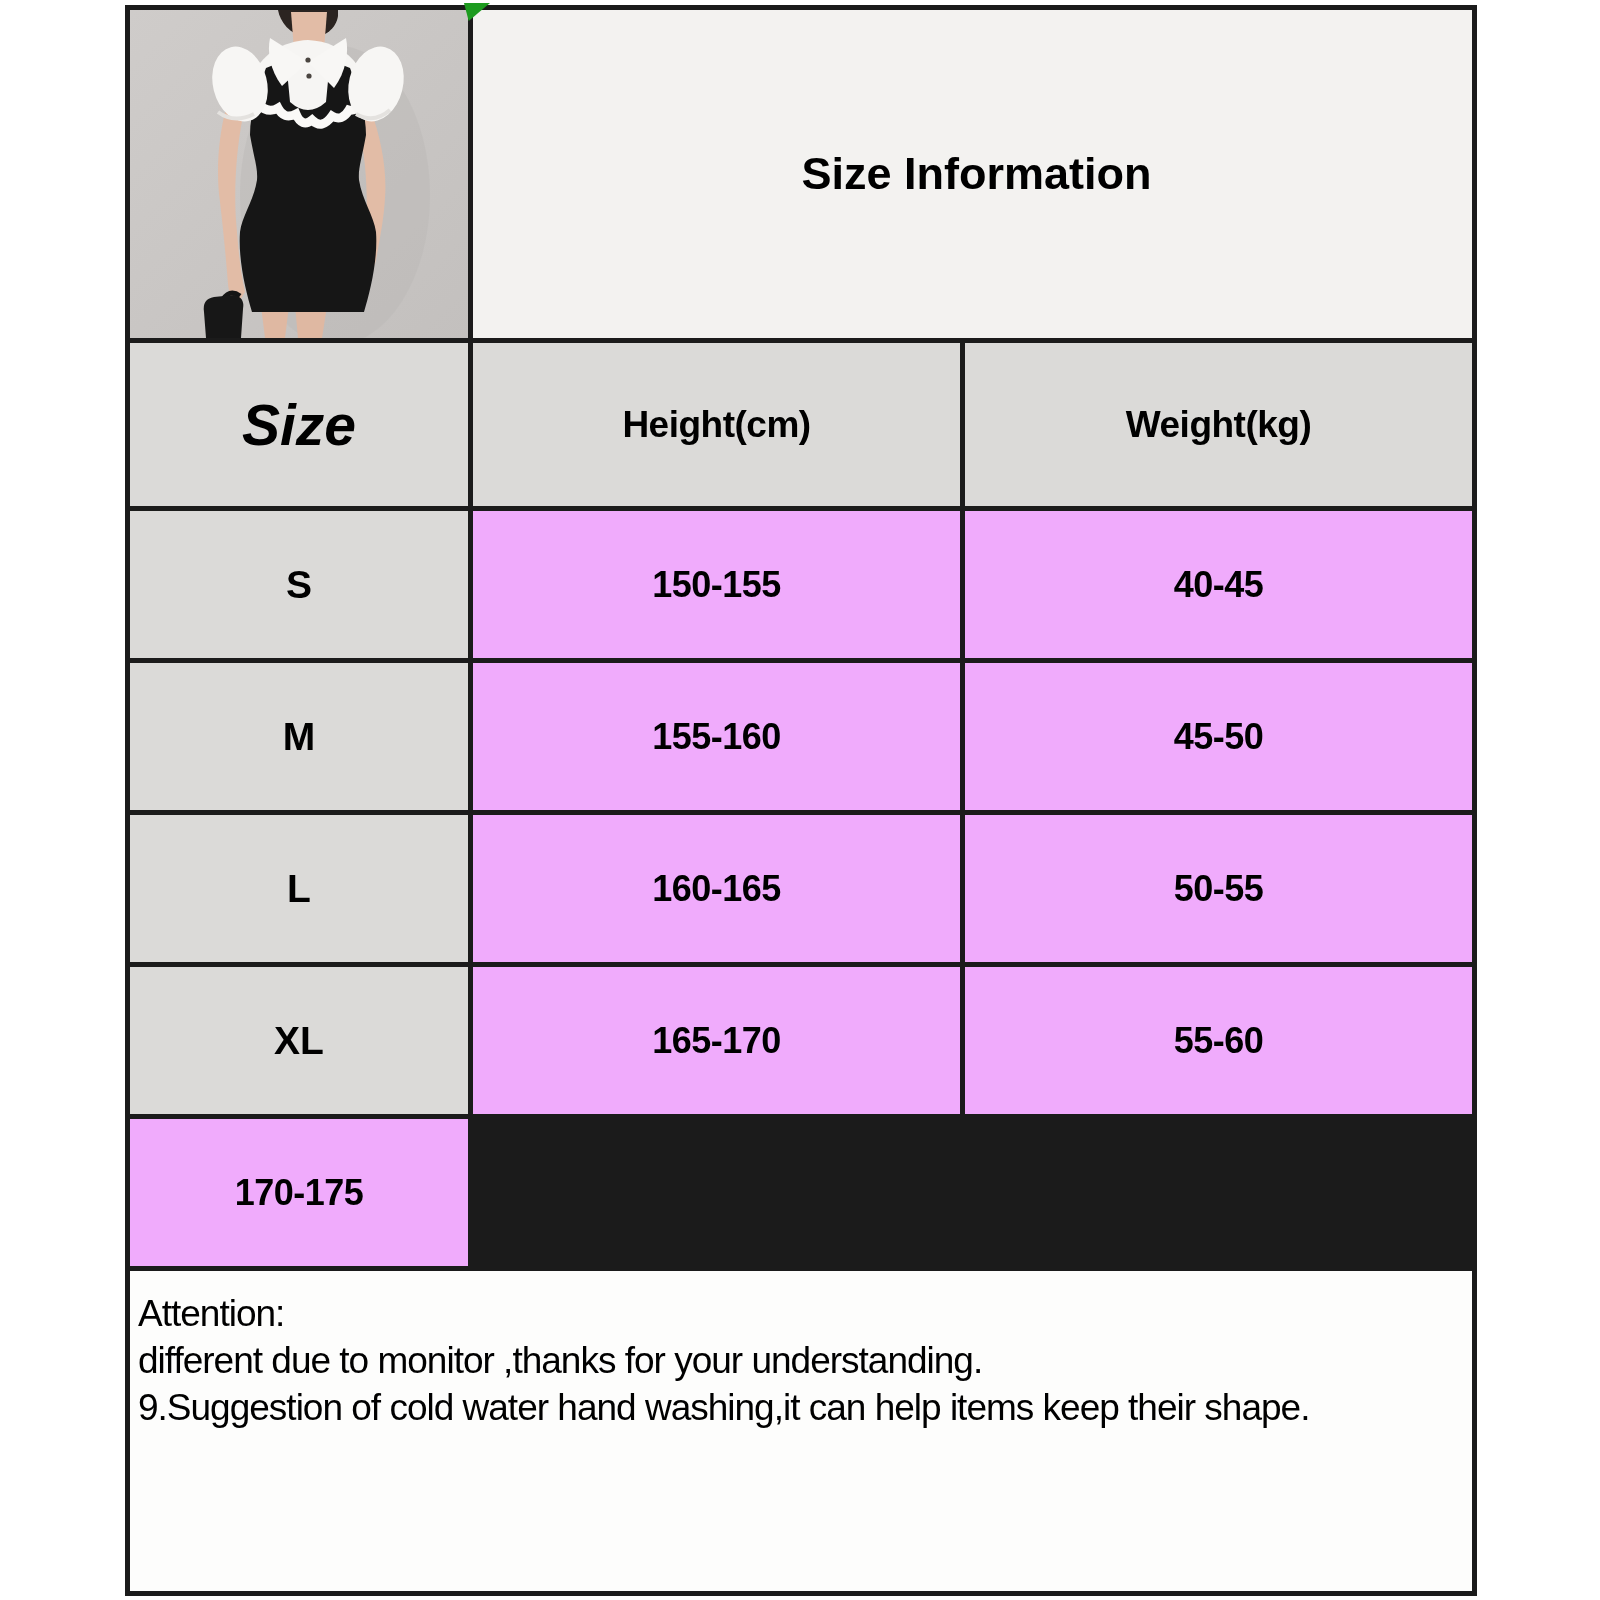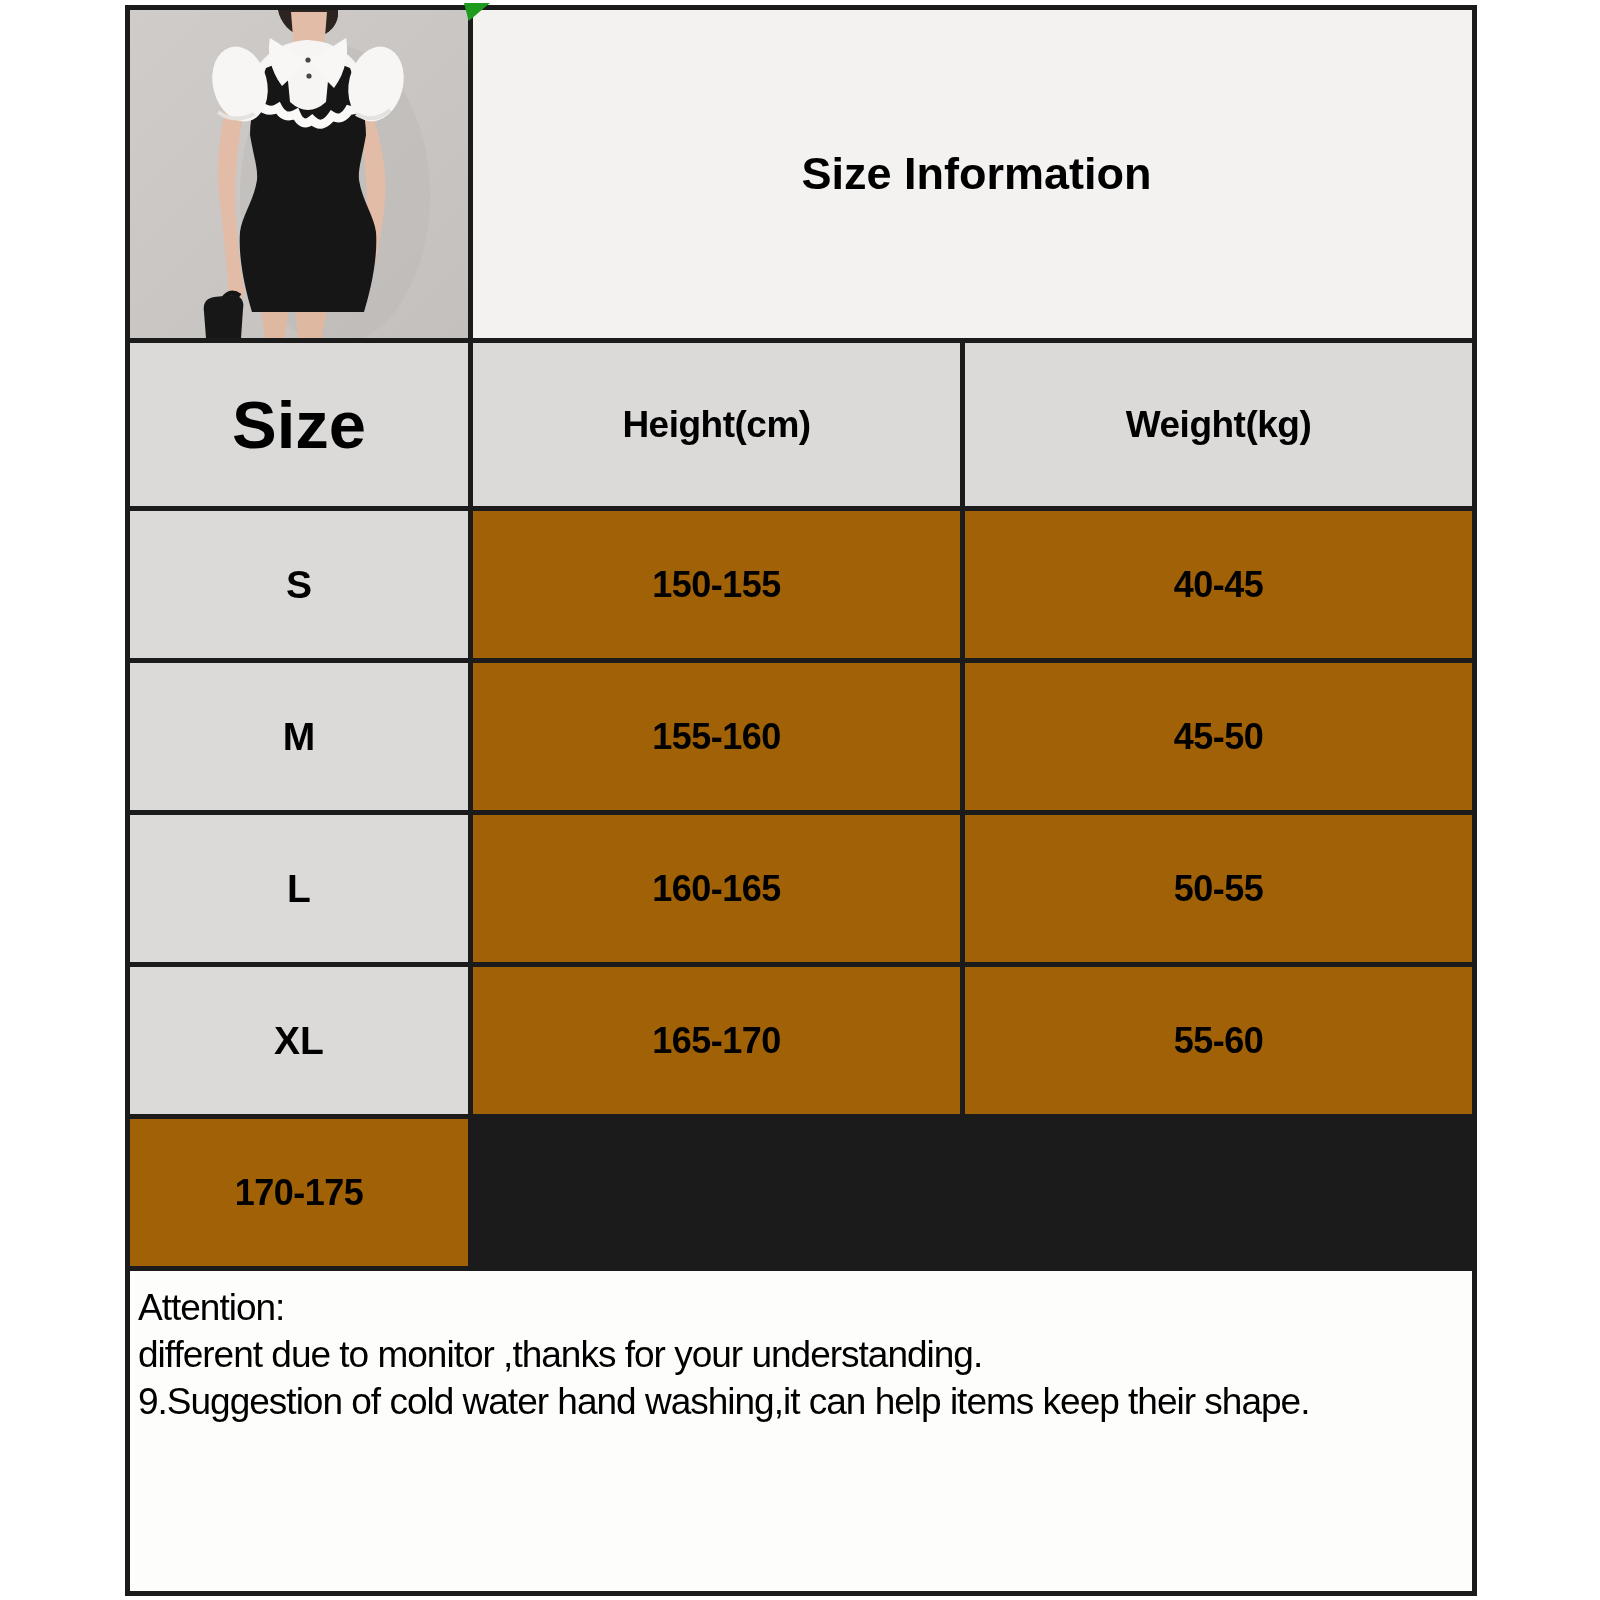--- a/index.html
+++ b/index.html
@@ -10,32 +10,32 @@
   }
   .sheet{
     position:absolute;left:125px;top:5px;width:1352px;height:1591px;
     background:#1b1b1b;display:grid;box-sizing:border-box;
     grid-template-columns:338px 487px 1fr;
     grid-template-rows:328px 163px 147px 147px 147px 147px 147px 1fr;
     gap:5px;padding:5px;
   }
   .cell{display:flex;align-items:center;justify-content:center;box-sizing:border-box;}
   .gray{background:#dbdad8;}
-  .light{background:#a16207;text-align:right;}
+  .light{background:#f0abfc;text-align:right;}
   .photo-cell{background:#c9c6c4;overflow:hidden;padding:0;}
   .photo-cell svg{display:block;width:100%;height:100%;}
   .title-cell{grid-column:2/4;background:#f3f2f0;padding-left:8px;}
   .title-text{font-size:45px;font-weight:bold;letter-spacing:0px;}
-  .size-header{font-size:67px;font-weight:bold;}
+  .size-header{font-size:57px;font-weight:bold;font-style:italic;}
   .col-header{font-size:37px;font-weight:bold;letter-spacing:-0.5px;}
   .size-label{font-size:39px;font-weight:bold;}
   .value{font-size:36px;font-weight:bold;letter-spacing:-0.5px;}
   .attention-cell{
     grid-column:1/4;background:#fdfdfc;display:block;
-    padding:14px 10px 0 8px;font-size:37px;line-height:1.27;letter-spacing:-1px;
+    padding:20px 10px 0 8px;font-size:37px;line-height:1.27;letter-spacing:-1px;
   }
   .attention-cell .att-line{white-space:nowrap;}
   .corner-marker{
     position:absolute;left:464px;top:3px;width:26px;height:18px;
     background:#1d9b1f;
     clip-path:polygon(0 0,100% 0,18% 100%);
   }
 </style>
 </head>
 <body>

